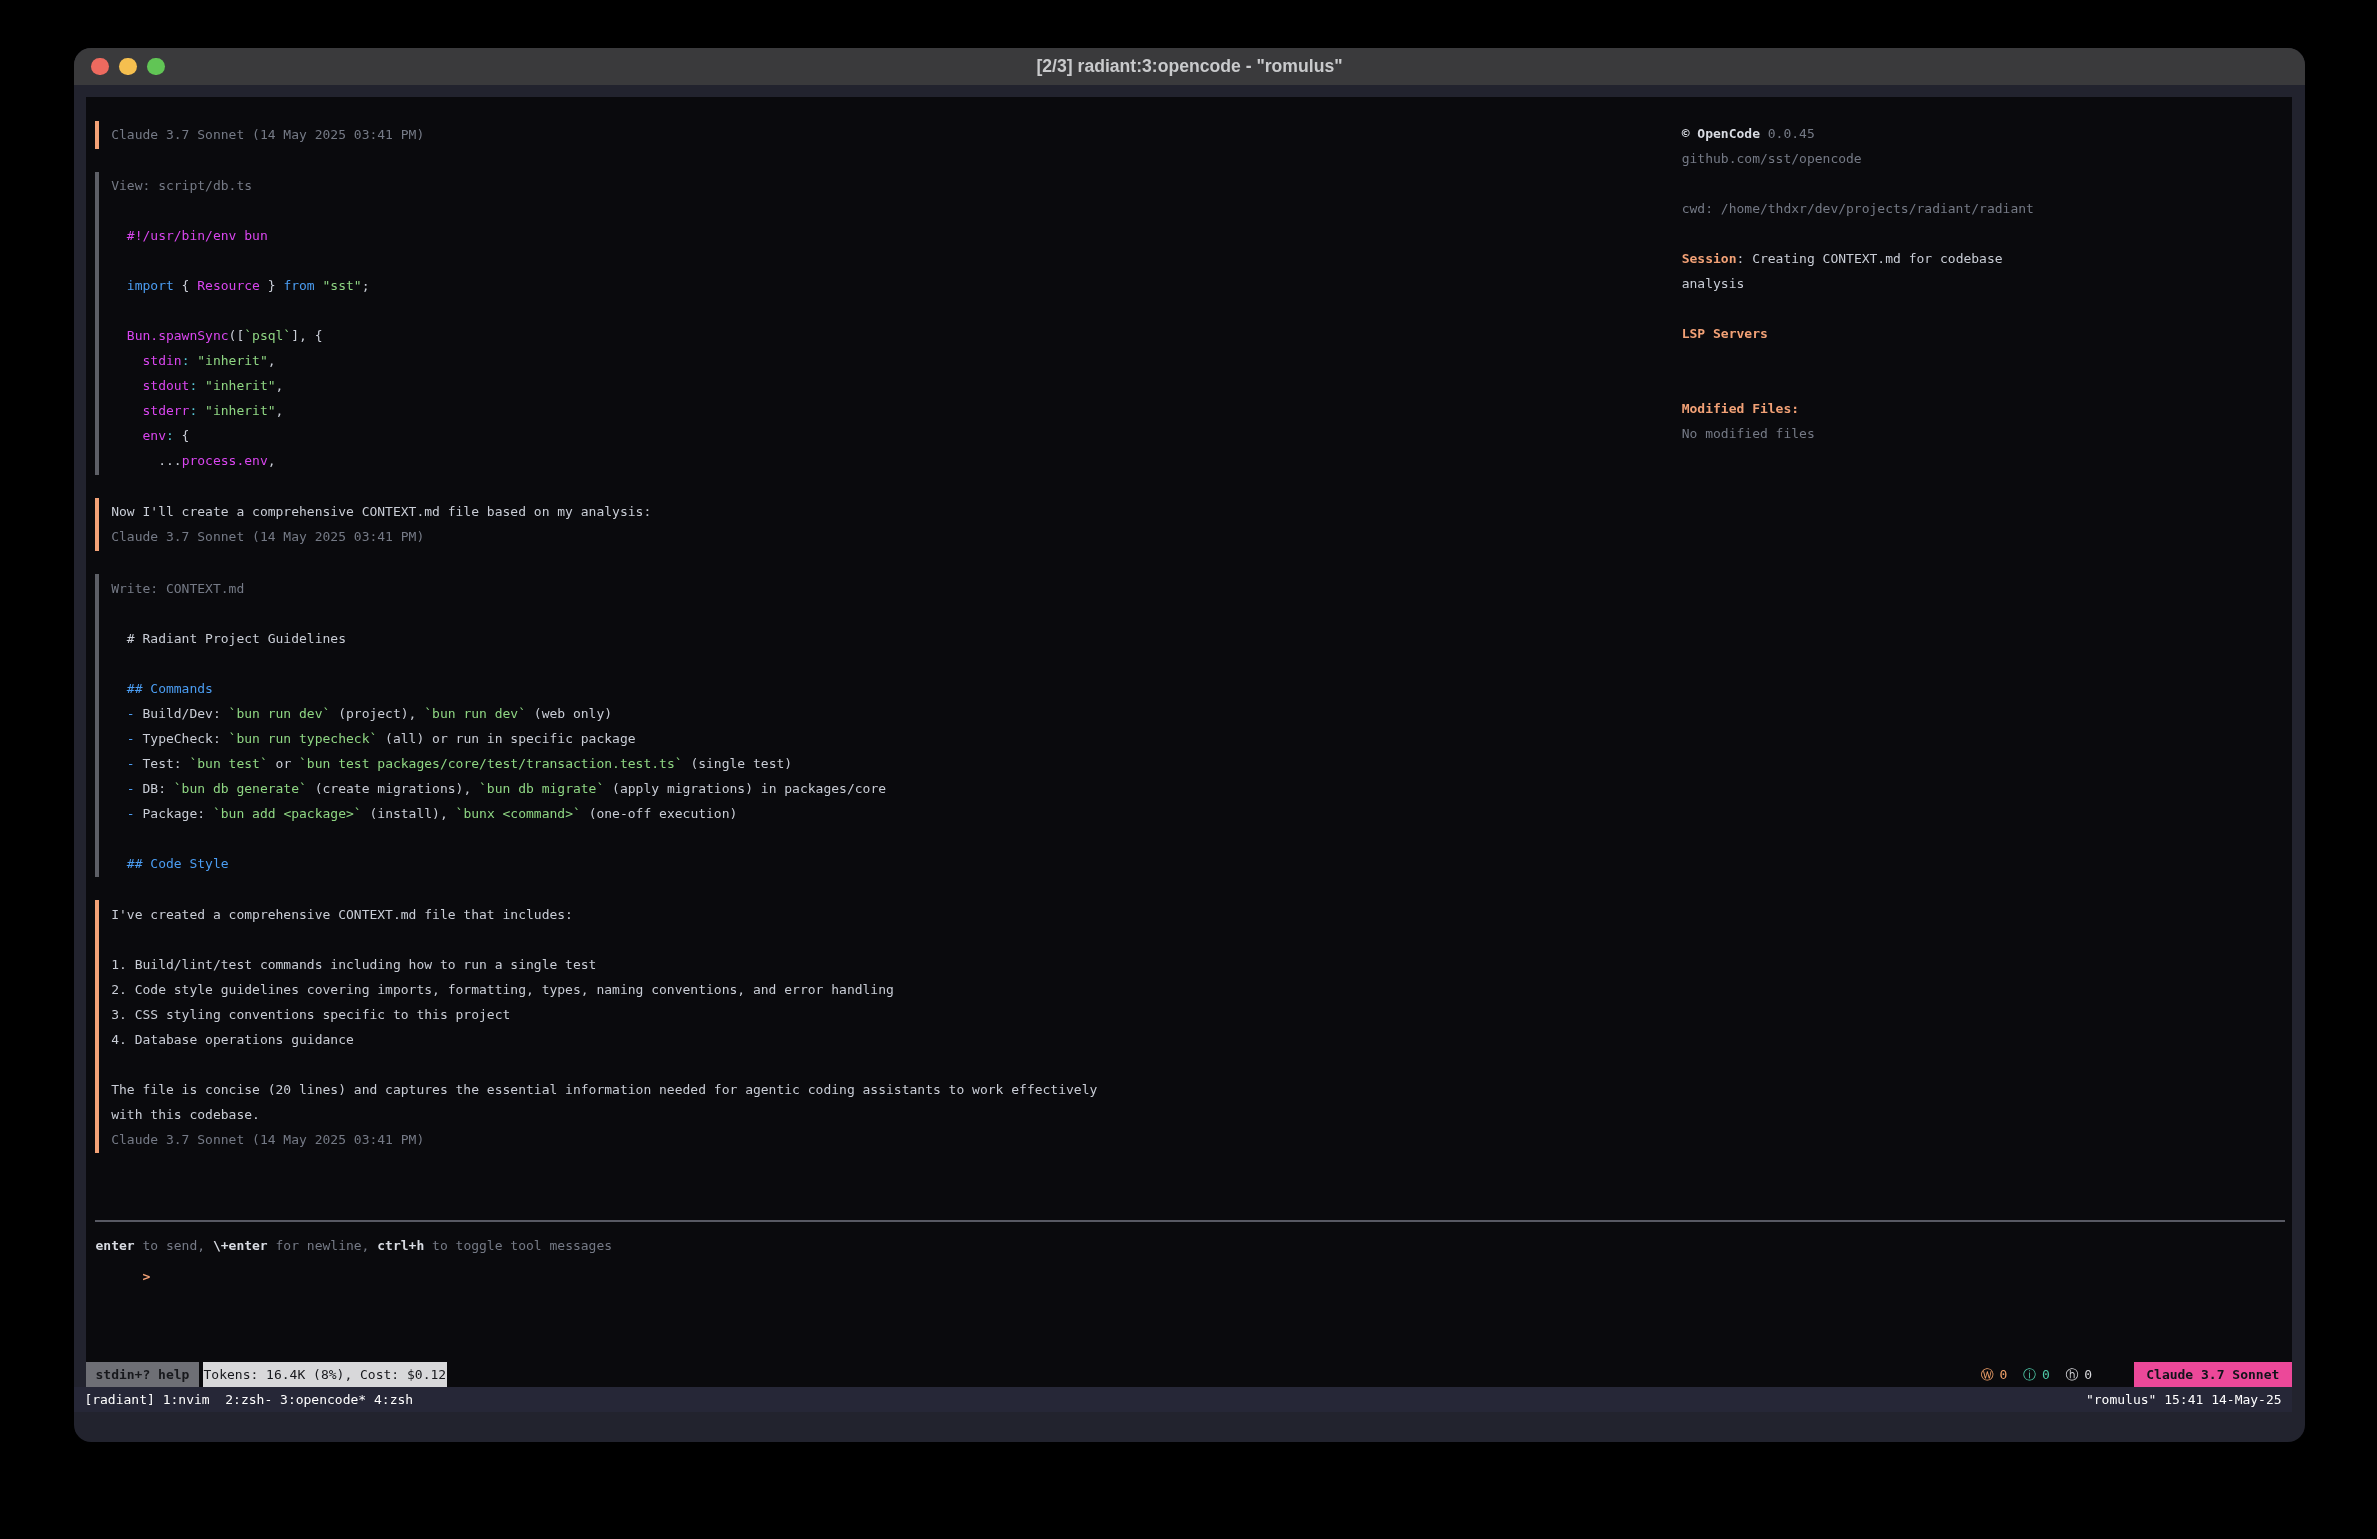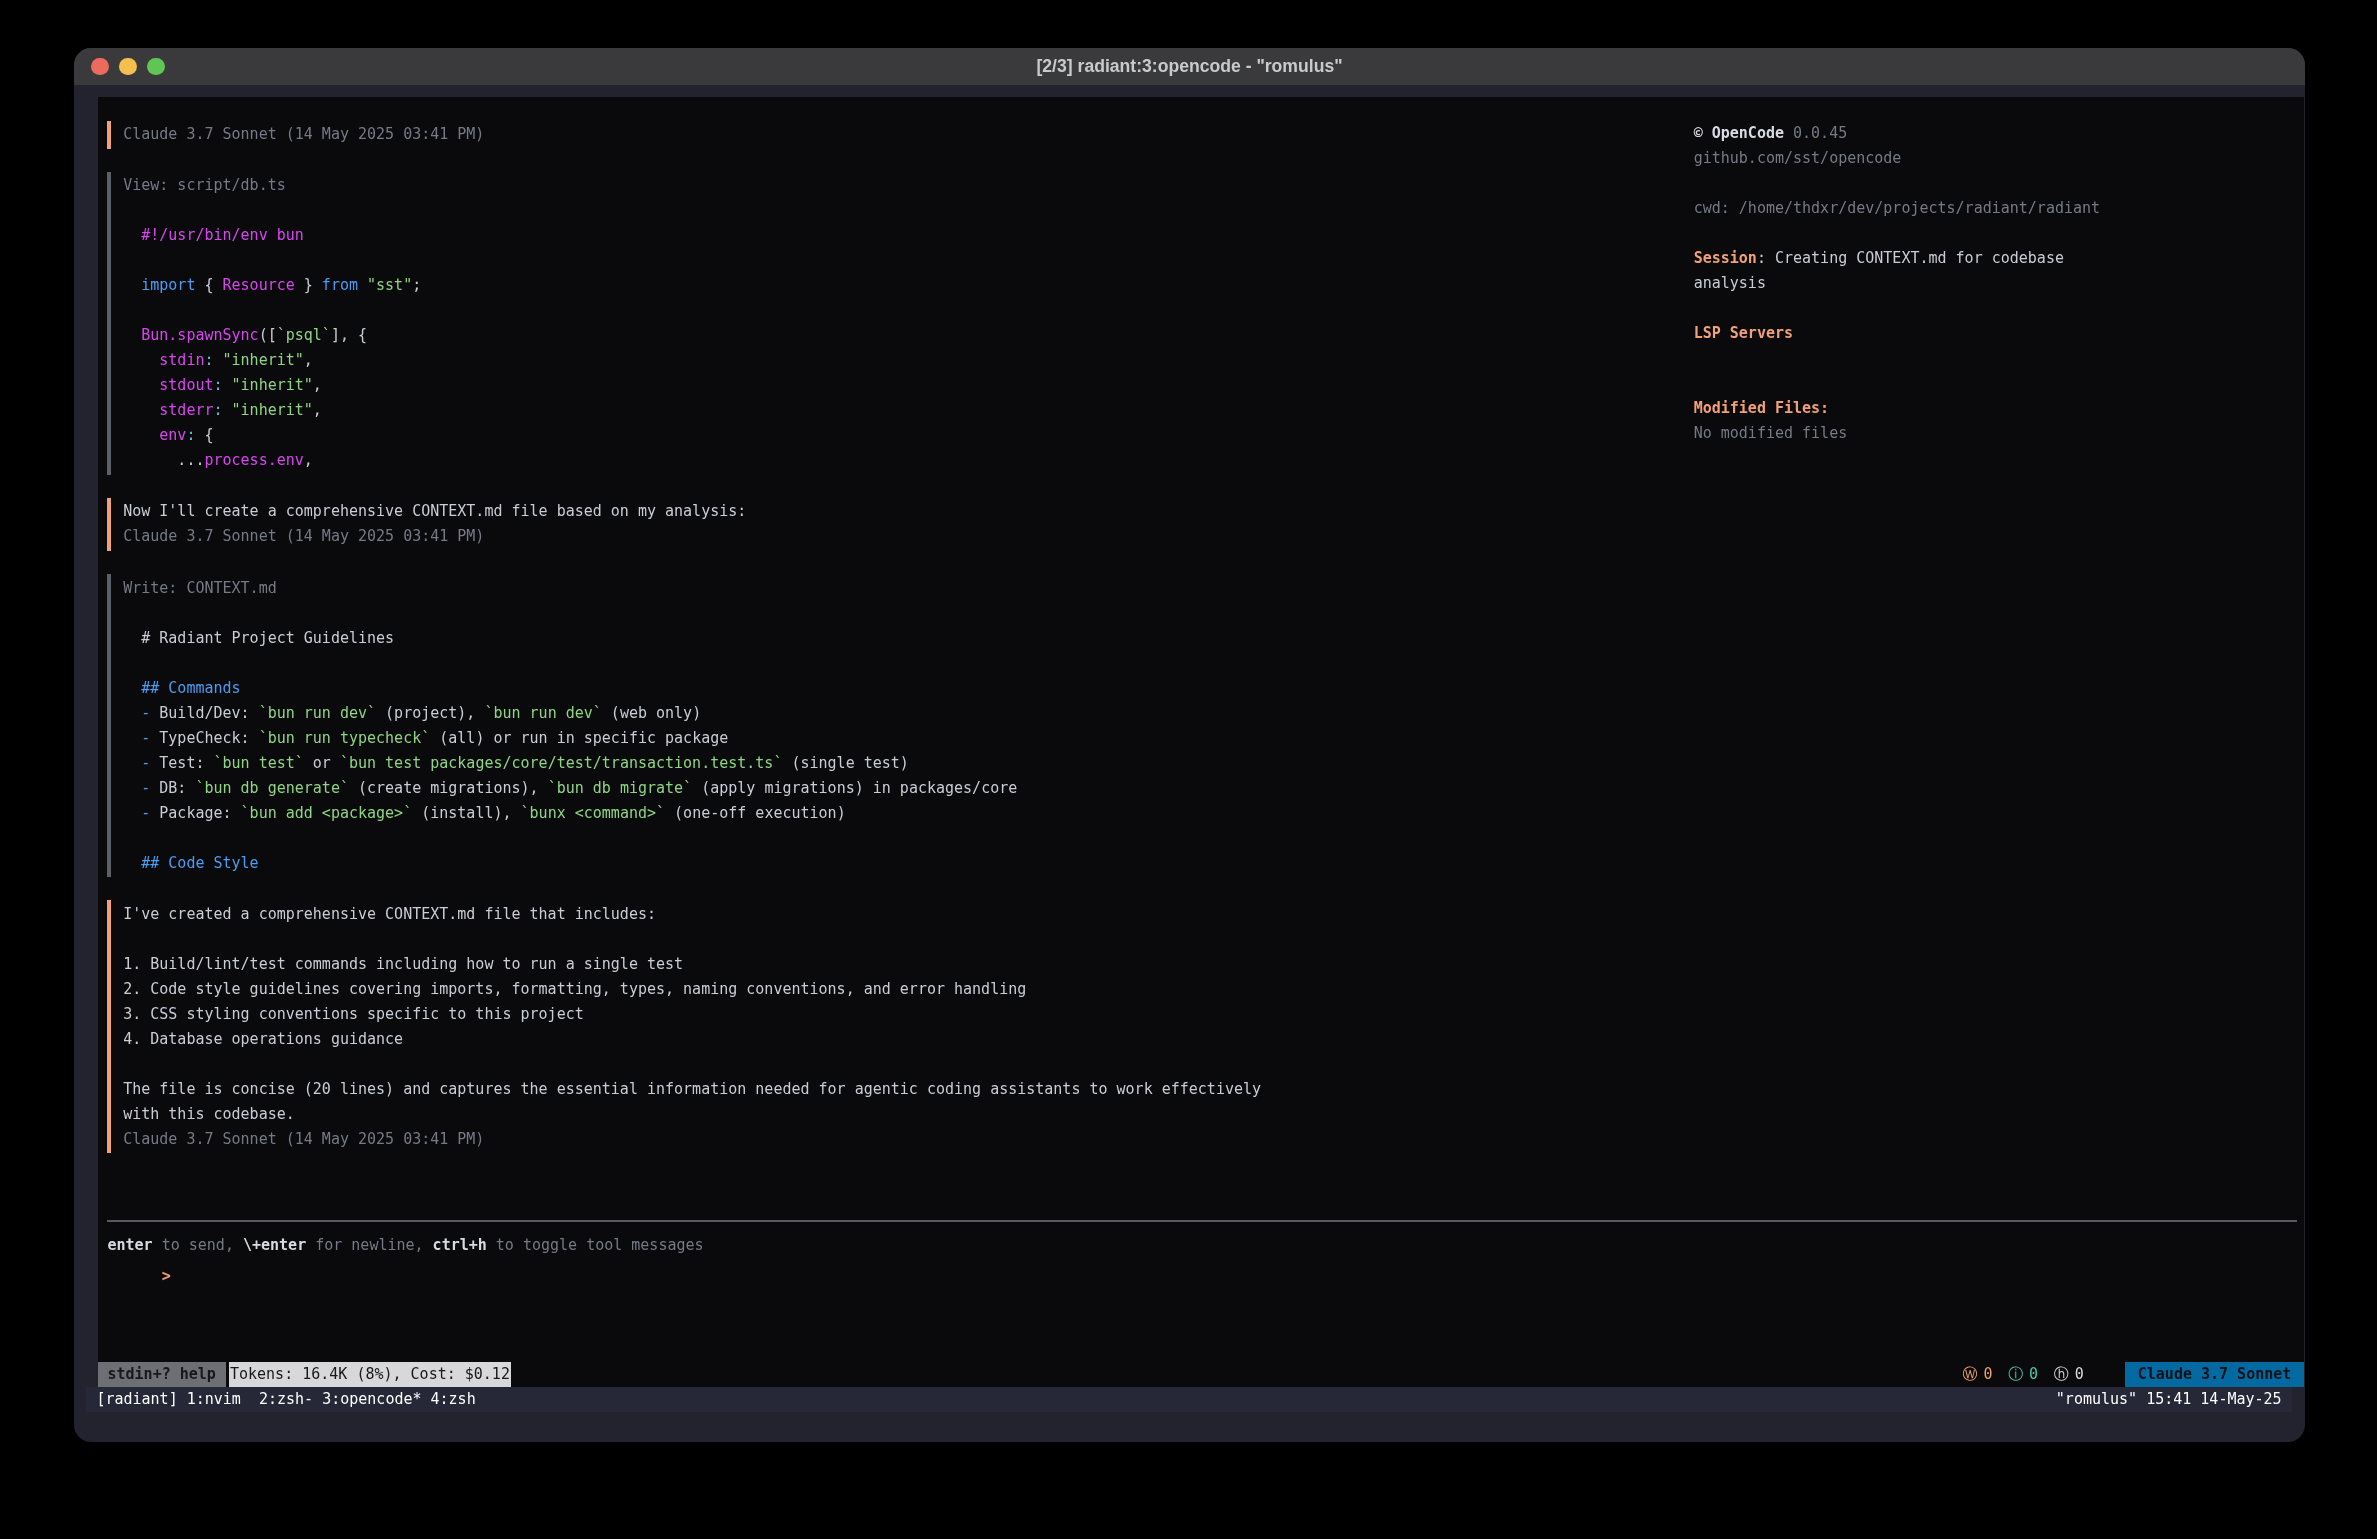--- a/index.html
+++ b/index.html
@@ -8,21 +8,21 @@
   .titlebar{position:relative;height:37px;background:#3a3a3c;}
   .lights{position:absolute;left:17px;top:9.8px;display:flex;gap:10.4px;}
   .light{width:17.6px;height:17.6px;border-radius:50%;}
   .light.red{background:#ed6a5f;}
   .light.yellow{background:#f5bf4f;}
   .light.green{background:#61c555;}
   .titletext{text-align:center;line-height:37px;font-family:"Liberation Sans",sans-serif;
              font-size:17.6px;font-weight:700;color:#c9cacc;}
   .terminal{position:absolute;left:11.7px;top:49px;width:2206px;height:1290px;background:#0a0a0d;}
 
-  .mono{font-size:15px;line-height:25px;white-space:pre;margin-left:12px;}
+  .mono{font-size:13px;line-height:25px;white-space:pre;}
   .line{min-height:25px;white-space:pre;}
 
   .s-w{color:#c9cdd6;}
   .s-g{color:#757a86;}
   .s-b{color:#4b9df2;}
   .s-p{color:#d946ef;}
   .s-gr{color:#8fd683;}
   .s-c{color:#57c7d6;}
   .s-wb{color:#d8dbe2;font-weight:bold;}
   .s-ob{color:#f2a176;font-weight:bold;}
@@ -43,21 +43,21 @@
              justify-content:space-between;align-items:stretch;}
   .sr-left,.sr-right{display:flex;align-items:stretch;}
   .badge{display:flex;align-items:center;height:25px;}
   .badge-help{background:#6e6f75;color:#17181c;font-weight:bold;padding:0 9.8px;}
   .badge-tokens{background:#d8d8da;color:#17181c;padding:0 1px;margin-left:3.3px;}
   .counter{display:flex;align-items:center;margin-right:15.7px;}
   .counter .ic{margin-right:5.9px;}
   .cnt-o{color:#f0a068;}
   .cnt-t{color:#4ec9a8;}
   .cnt-w{color:#d8d8dc;}
-  .badge-model{background:#0369a1;color:#10131a;font-weight:600;padding:0 12.4px;margin-left:26px;}
+  .badge-model{background:#ec4899;color:#10131a;font-weight:600;padding:0 12.4px;margin-left:26px;}
 
   .tmux{position:absolute;left:0;right:13px;top:1339px;height:25px;background:#262737;
         display:flex;justify-content:space-between;padding:0 10.4px;box-sizing:border-box;
         color:#ffffff;}
 </style>
 </head>
 <body>
 
 <div class="window">
   <div class="titlebar">

